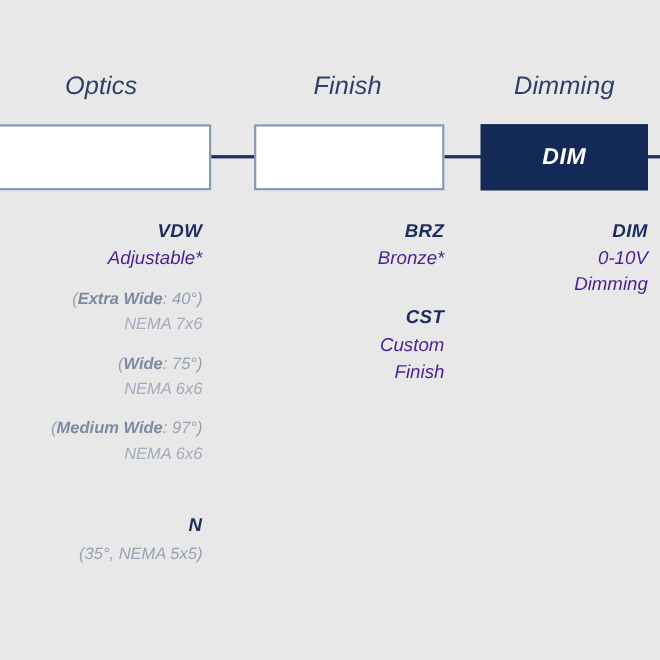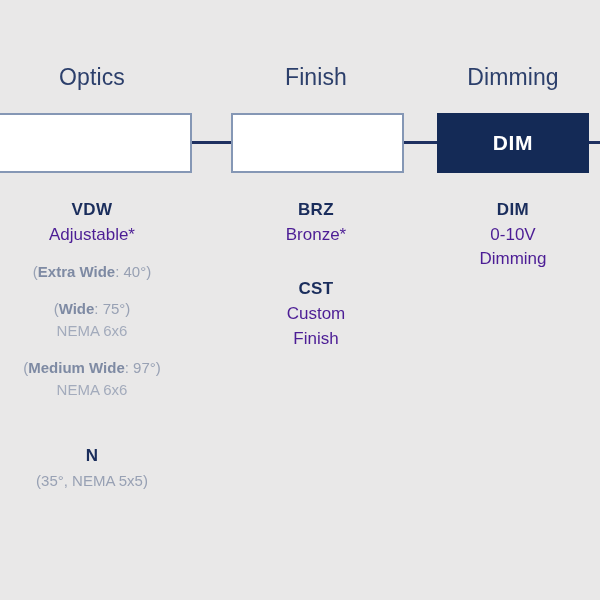--- a/index.html
+++ b/index.html
@@ -16,20 +16,21 @@
     color: #1e3060;
     -webkit-font-smoothing: antialiased;
   }
 
   .canvas {
     position: relative;
     width: 600px;
     height: 600px;
     background: #e9e8e8;
     overflow: hidden;
+    font-style: italic;
   }
 
   
   .col-header {
     position: absolute;
     font-size: 23px;
     font-weight: 400;
     letter-spacing: 0.1px;
     color: #2c3f6b;
     white-space: nowrap;
@@ -72,20 +73,21 @@
     color: #ffffff;
   }
 
   
   .option-group {
     position: absolute;
     text-align: center;
   }
   .option-block {
     margin-bottom: 16px;
+    text-align: right;
   }
   .opt-code {
     font-size: 17px;
     font-weight: 700;
     letter-spacing: 0.4px;
     color: #1a2d5c;
     line-height: 1.45;
   }
   .opt-desc {
     font-size: 17px;
@@ -140,20 +142,21 @@
   </div>
 
   <div class="option-group" style="left:0px; top:198px; width:184px;">
 
     <div class="option-block">
       <div class="opt-code">VDW</div>
       <div class="opt-desc">Adjustable*</div>
 
       <div class="opt-sub">
         <span>(</span><span class="b">Extra Wide</span><span>: 40°)</span>
+        <span class="nema">NEMA 7x6</span>
       </div>
 
       <div class="opt-sub">
         <span>(</span><span class="b">Wide</span><span>: 75°)</span>
         <span class="nema">NEMA 6x6</span>
       </div>
 
       <div class="opt-sub">
         <span>(</span><span class="b">Medium Wide</span><span>: 97°)</span>
         <span class="nema">NEMA 6x6</span>

